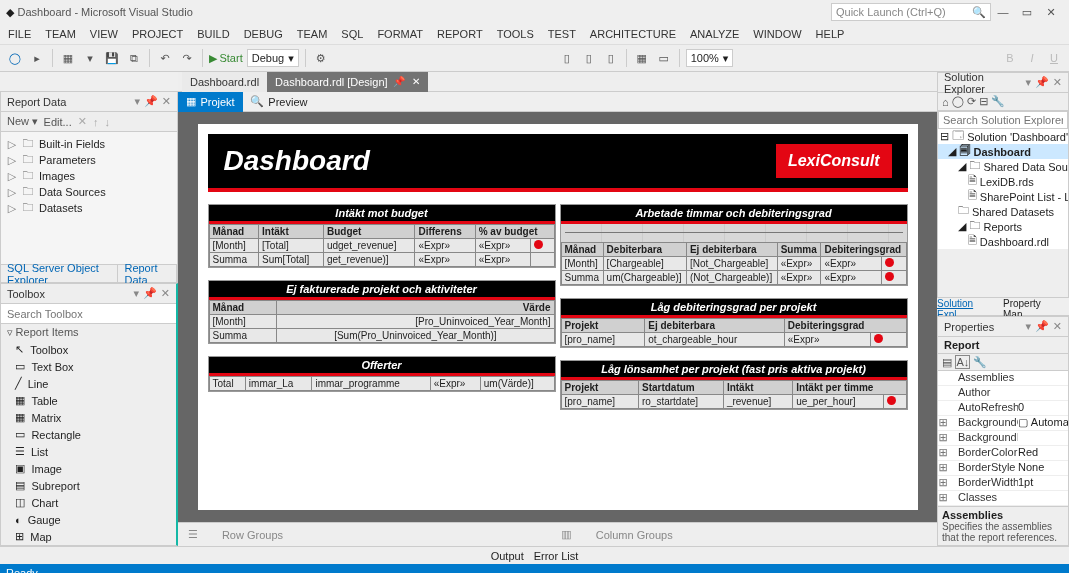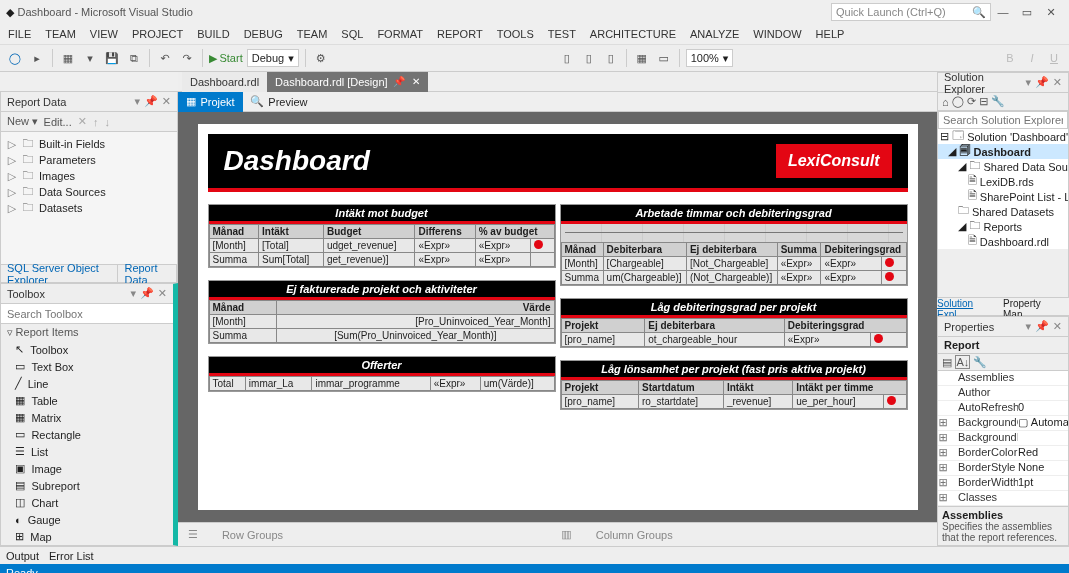--- a/index.html
+++ b/index.html
@@ -24,21 +24,21 @@
 .panel-body { flex: 1; background: #f5f5f5; overflow: hidden; }
 .left { width: 178px; display: flex; flex-direction: column; margin-top: 19px; }
 .left .top { flex: 1; border-right: 1px solid #ccc; }
 .rdtools { height: 20px; border-bottom: 1px solid #ccc; display: flex; align-items: center; gap: 6px; padding: 0 6px; color: #555; }
 .tree { padding: 4px 6px; }
 .tree .tn { display: flex; align-items: center; gap: 4px; height: 16px; cursor: pointer; }
 .tree .tg { color: #777; width: 10px; text-align: center; }
 .tree .ic { width: 14px; text-align: center; color: #555; }
 .tabs { height: 18px; display: flex; border-top: 1px solid #ccc; }
 .tabs .tab { padding: 0 6px; display: flex; align-items: center; border-right: 1px solid #ccc; color: #0066b5; cursor: pointer; }
-.tbx { border-right: 5px solid #14b8a6; border-top: 1px solid #ccc; }
+.tbx { border-right: 2px solid #14b8a6; border-top: 1px solid #ccc; }
 .tbx input { width: 100%; height: 20px; border: none; border-bottom: 1px solid #ccc; padding: 0 6px; background: #fff; }
 .tbx .grp { padding: 2px 6px; color: #555; }
 .tbx .tn { padding-left: 14px; display: flex; align-items: center; gap: 6px; height: 17px; cursor: pointer; }
 .center { flex: 1; display: flex; flex-direction: column; overflow: hidden; }
 .doctabs { height: 20px; background: #eee; display: flex; align-items: center; padding-left: 4px; border-bottom: 1px solid #ccc; }
 .doctabs .dtab { height: 20px; padding: 0 8px; display: flex; align-items: center; gap: 6px; background: #eaeaea; color: #333; cursor: pointer; }
 .doctabs .dtab.active { background: #737373; color: #fff; }
 .doctabs .x { font-size: 10px; }
 .subtabs { height: 20px; display: flex; align-items: center; border-bottom: 1px solid #ccc; }
 .subtabs .st { padding: 0 8px; height: 20px; display: flex; align-items: center; gap: 4px; cursor: pointer; }
@@ -71,21 +71,21 @@
 .setree .ind2 { padding-left: 20px; }
 .setree .ind3 { padding-left: 30px; }
 .props { flex: 1; border-top: 1px solid #ccc; }
 .ptabs { display: flex; height: 18px; border-bottom: 1px solid #ccc; }
 .ptabs .pt { flex: 1; text-align: left; font-size: 10px; cursor: pointer; }
 .ptabs .pt.u { color: #0066b5; text-decoration: underline; }
 .pg { background: #fff; }
 .pg .pr { display: flex; height: 15px; font-size: 10px; border-bottom: 1px solid #eee; }
 .pg .pk { width: 70px; padding-left: 10px; color: #333; overflow: hidden; white-space: nowrap; }
 .pg .pv { flex: 1; overflow: hidden; white-space: nowrap; }
-.bot { height: 18px; background: #eee; border-top: 1px solid #ccc; display: flex; align-items: center; gap: 10px; padding: 0 6px; font-size: 11px; }
+.bot { height: 18px; background: #eee; border-top: 1px solid #ccc; display: flex; align-items: center; gap: 10px; padding: 0 6px; font-size: 11px; justify-content: center; }
 .bot span { cursor: pointer; }
 .status { height: 18px; background: #007acc; color: #fff; display: flex; align-items: center; padding: 0 6px; font-size: 11px; }
 .ict { font-family: "Segoe UI Symbol", sans-serif; }
 </style>
 </head>
 <body>
 
 <div class="titlebar">
   <span class="ict">◆</span>&nbsp;
   <span class="title">Dashboard - Microsoft Visual Studio</span>

